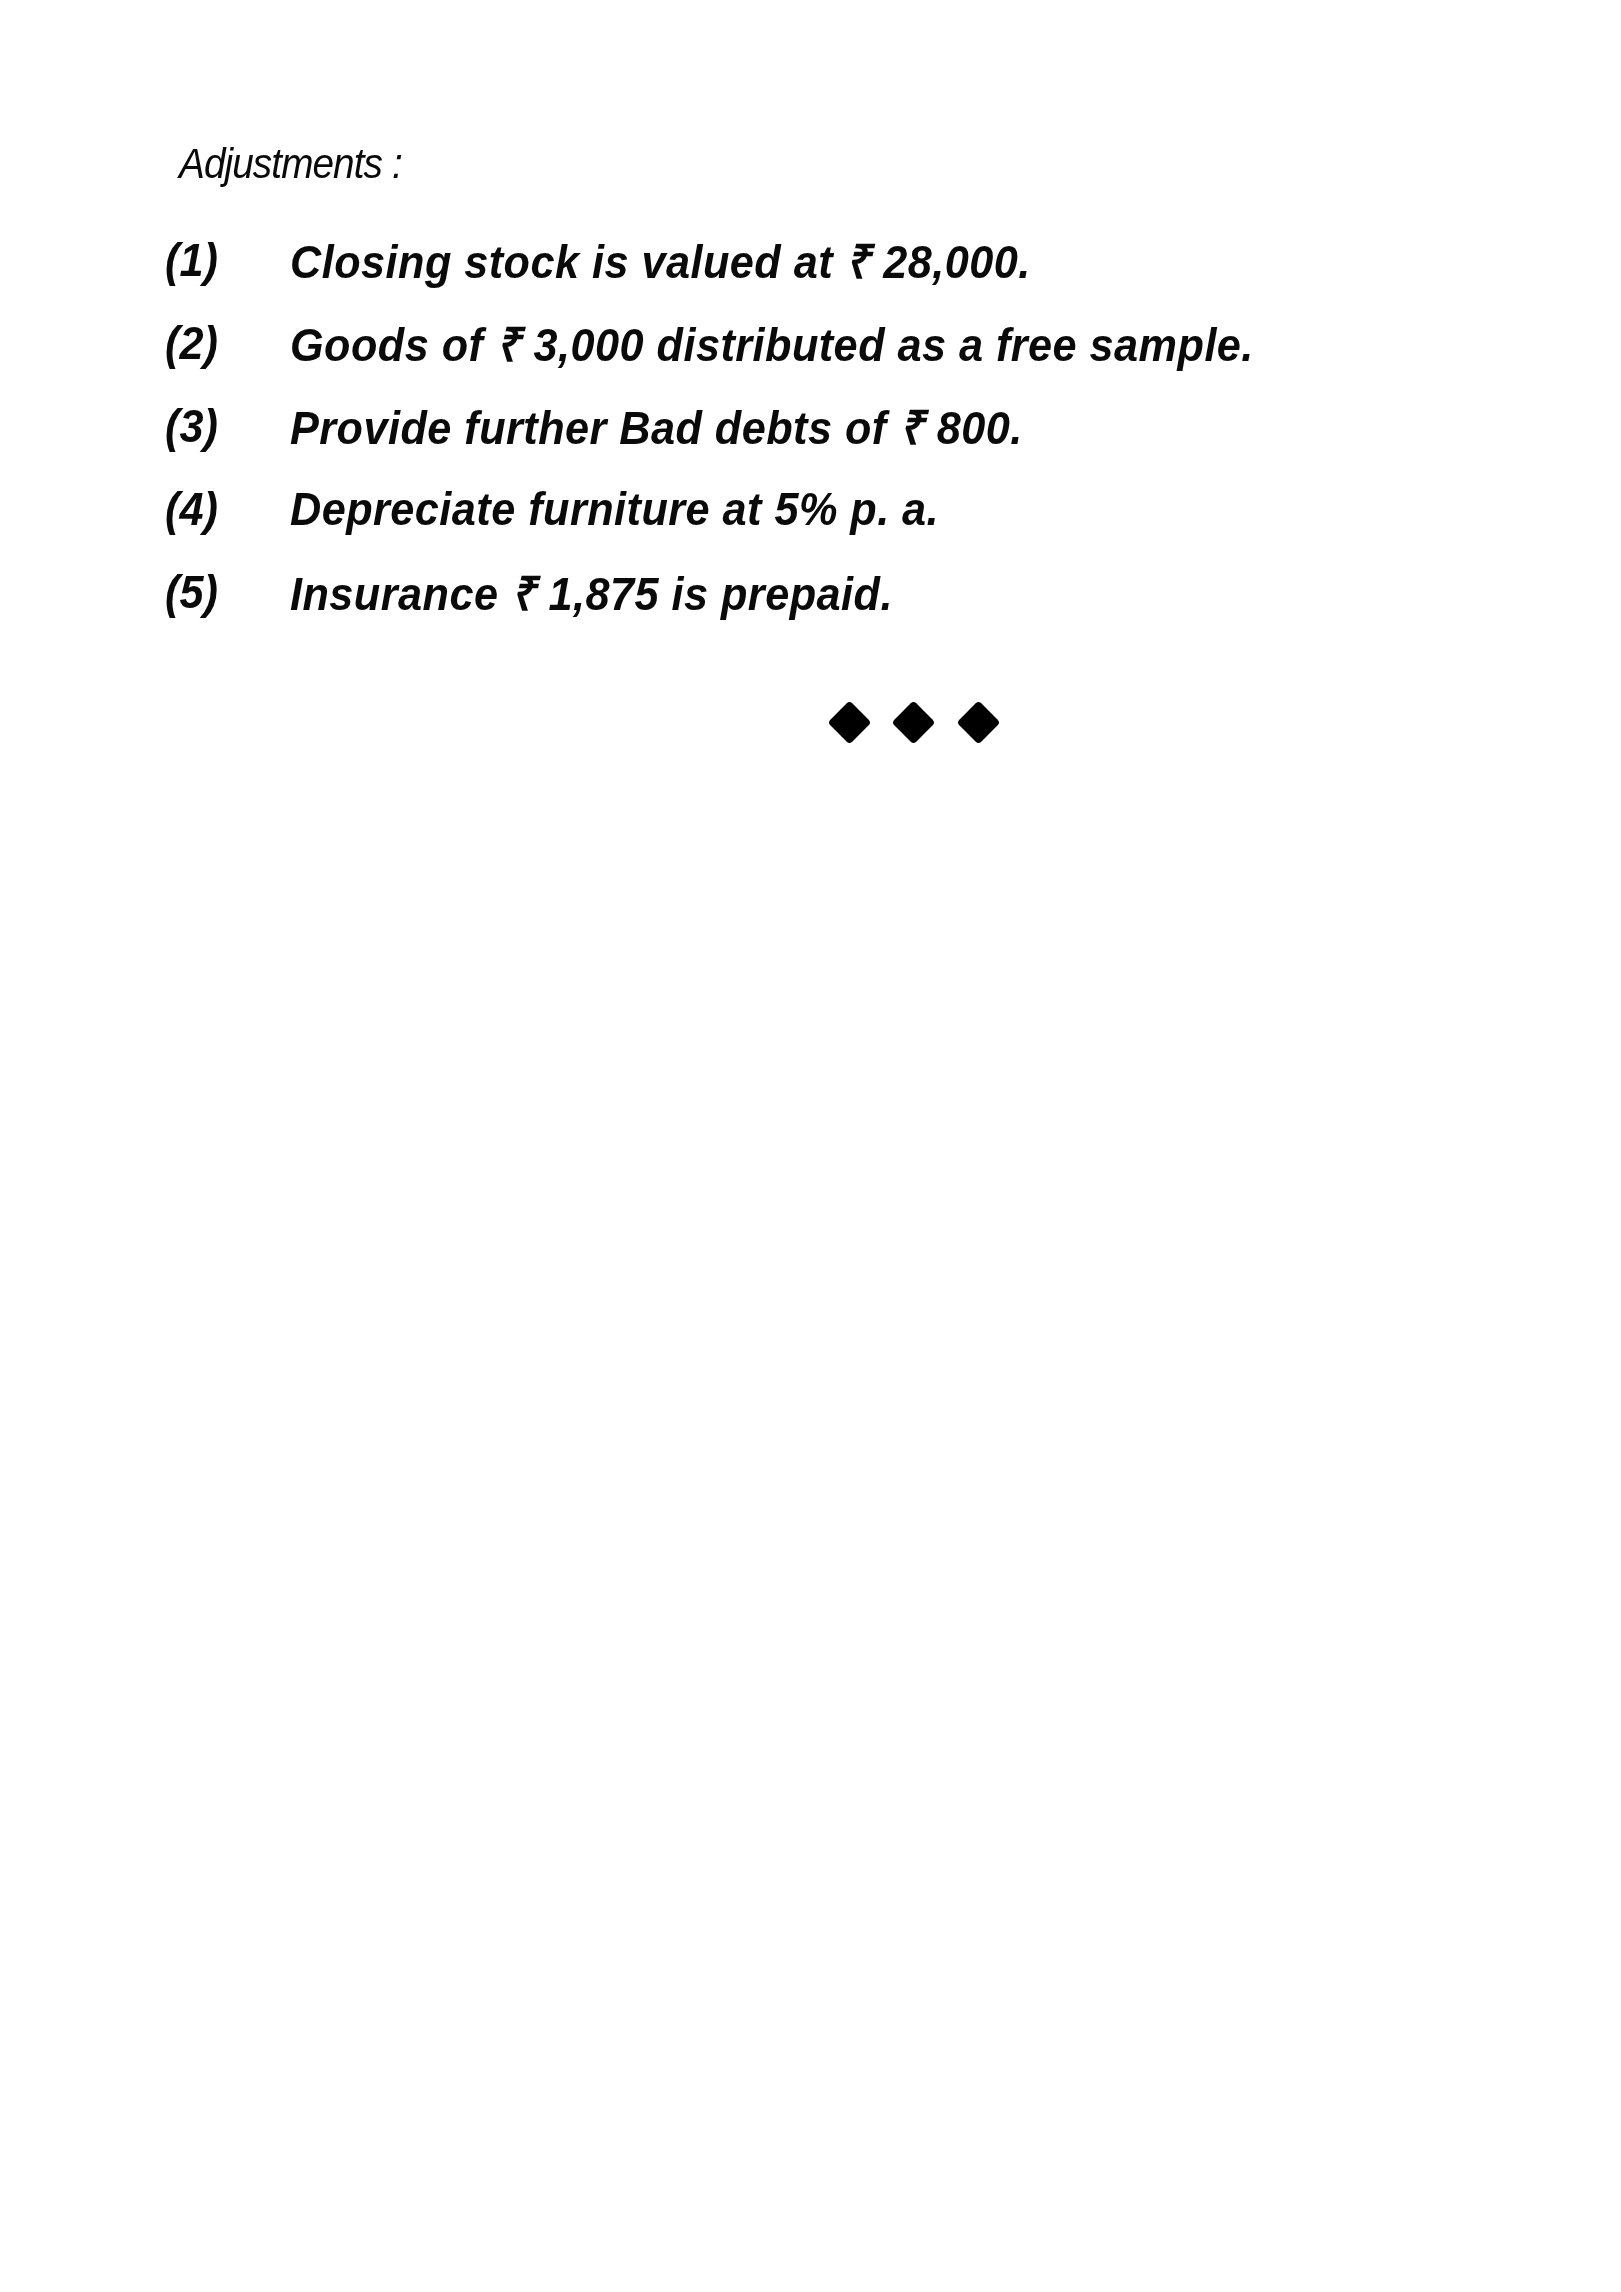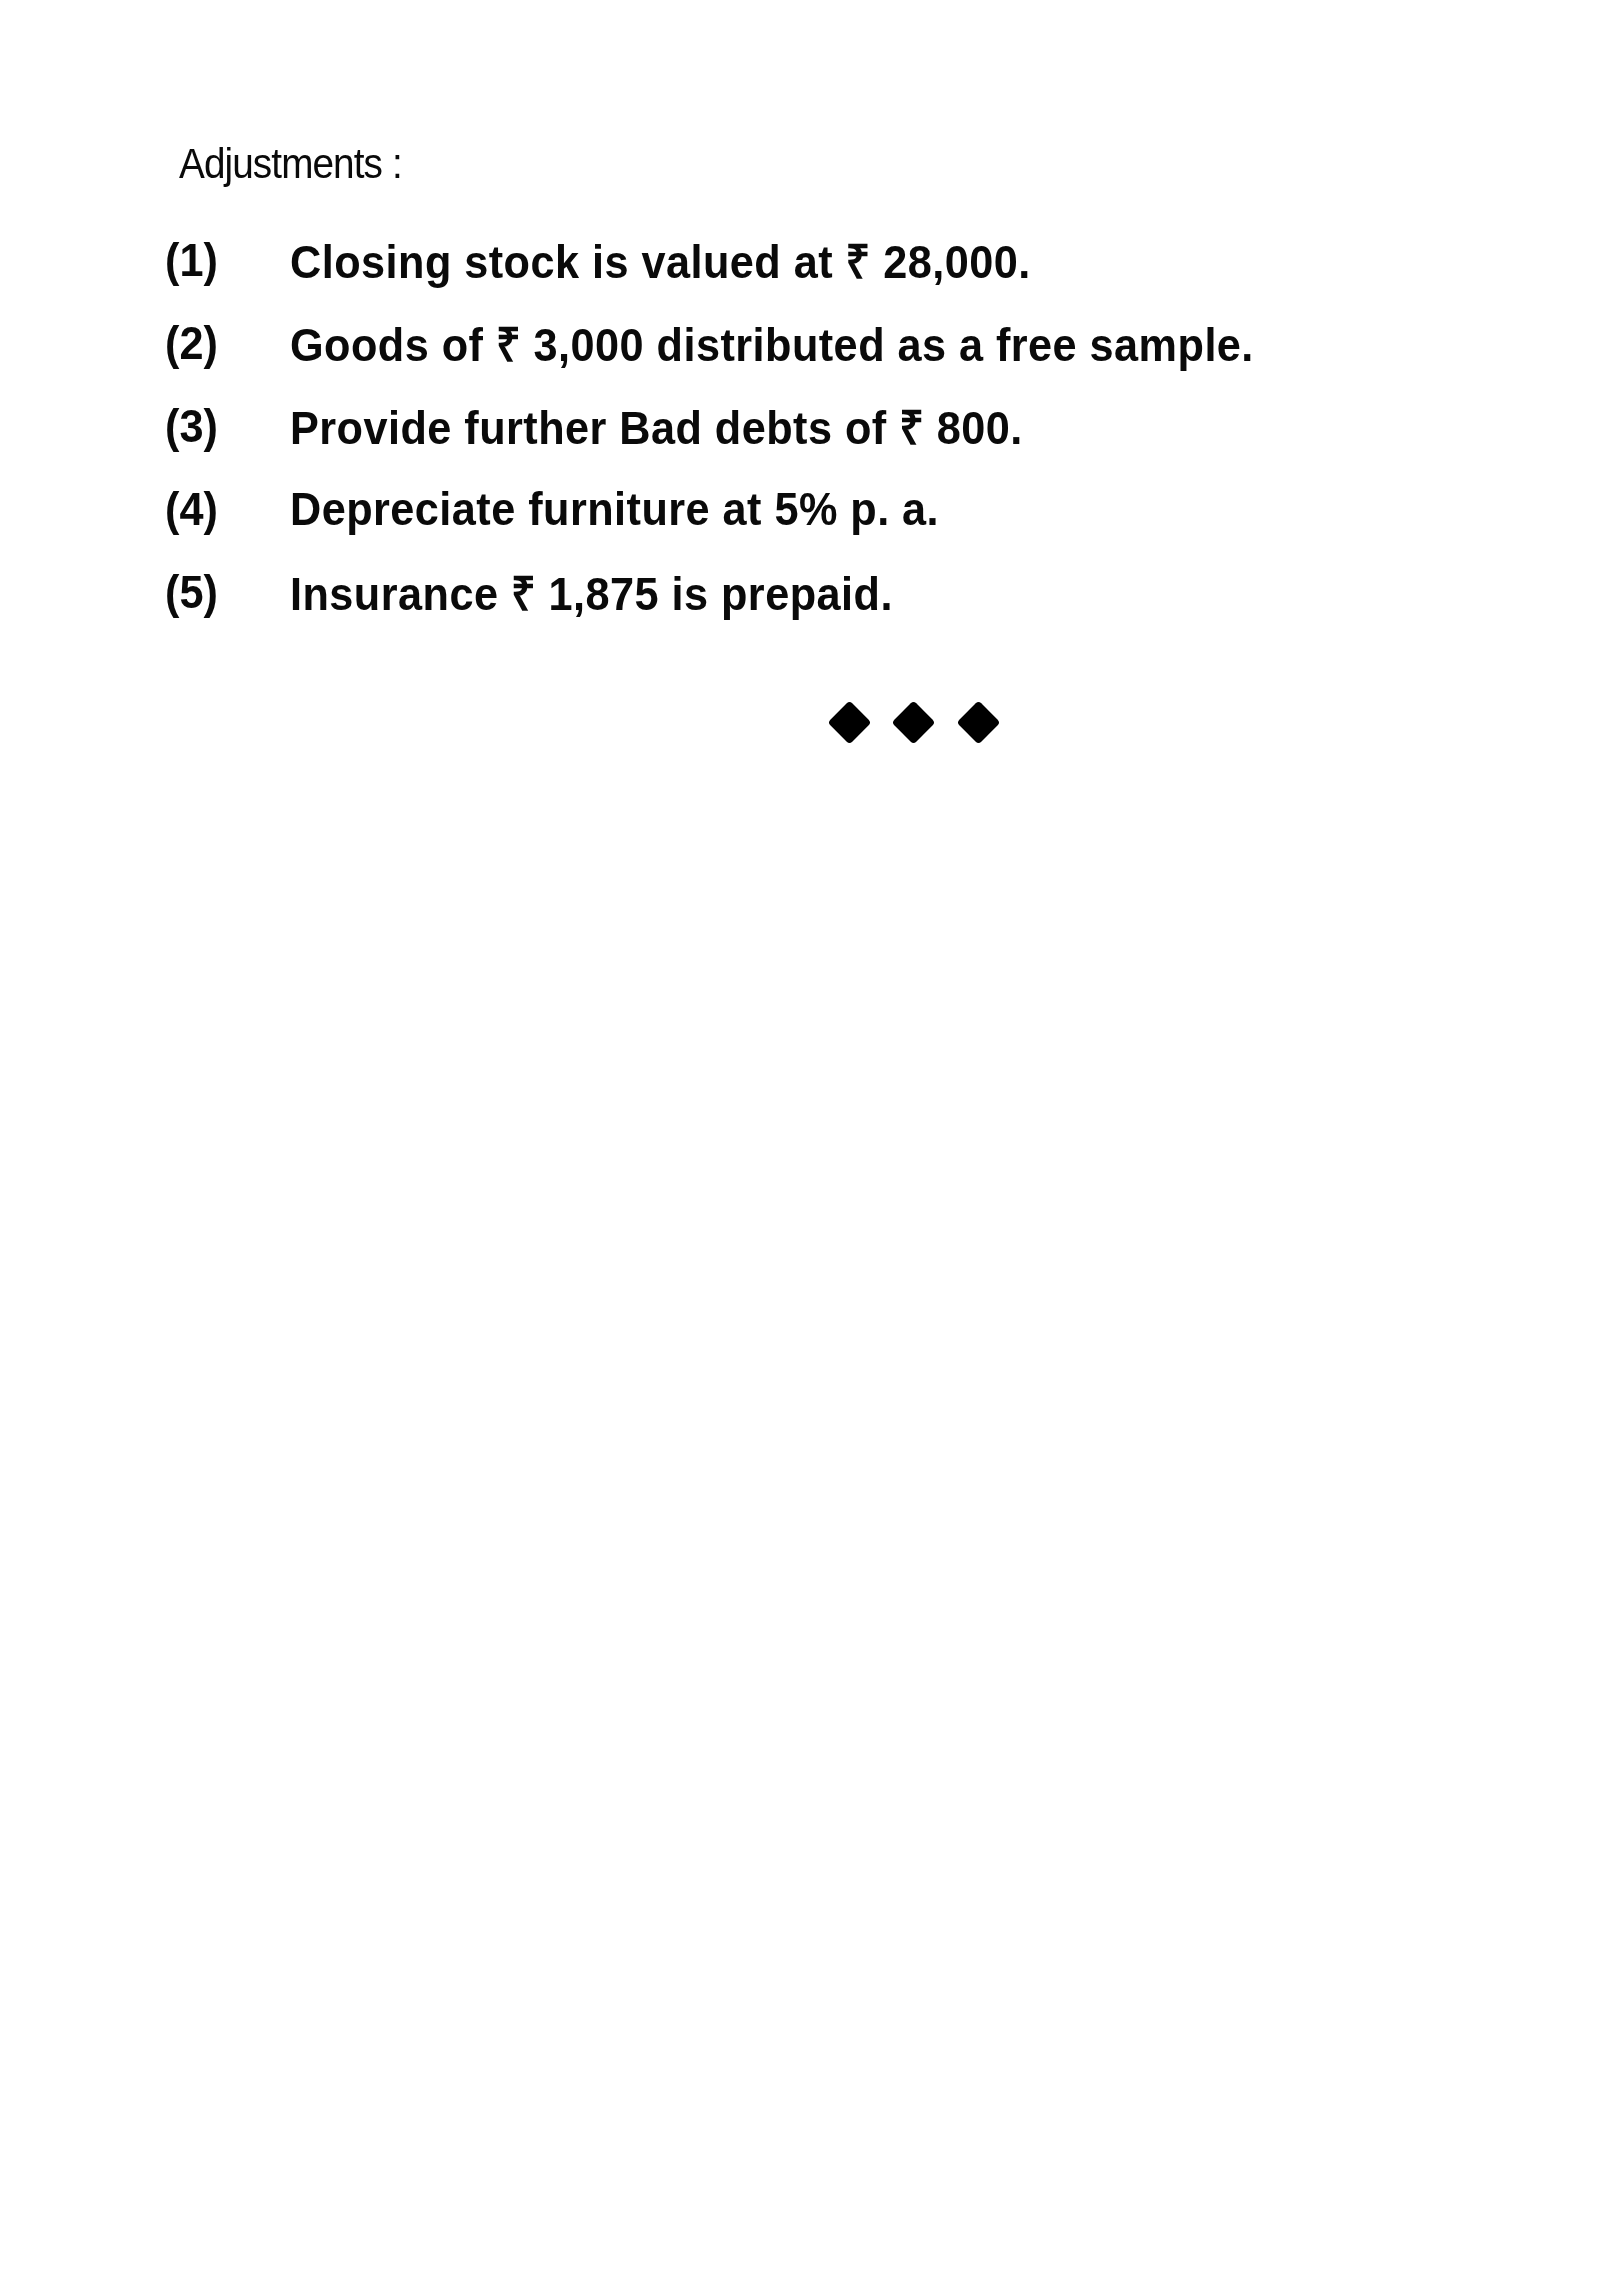--- a/index.html
+++ b/index.html
@@ -13,20 +13,21 @@
       position: relative;
       overflow: hidden;
       font-family: "Liberation Sans Narrow", "Liberation Sans", sans-serif;
       color: #0a0a0a;
     }
     .page {
       position: absolute;
       left: 0; top: 0;
       width: 1621px;
       height: 2293px;
+      font-style: italic;
     }
     .heading {
       position: absolute;
       left: 179px;
       top: 139px;
       font-size: 43px;
       font-weight: normal;
       letter-spacing: -1px;
       transform: scaleX(0.9);
       transform-origin: left top;

